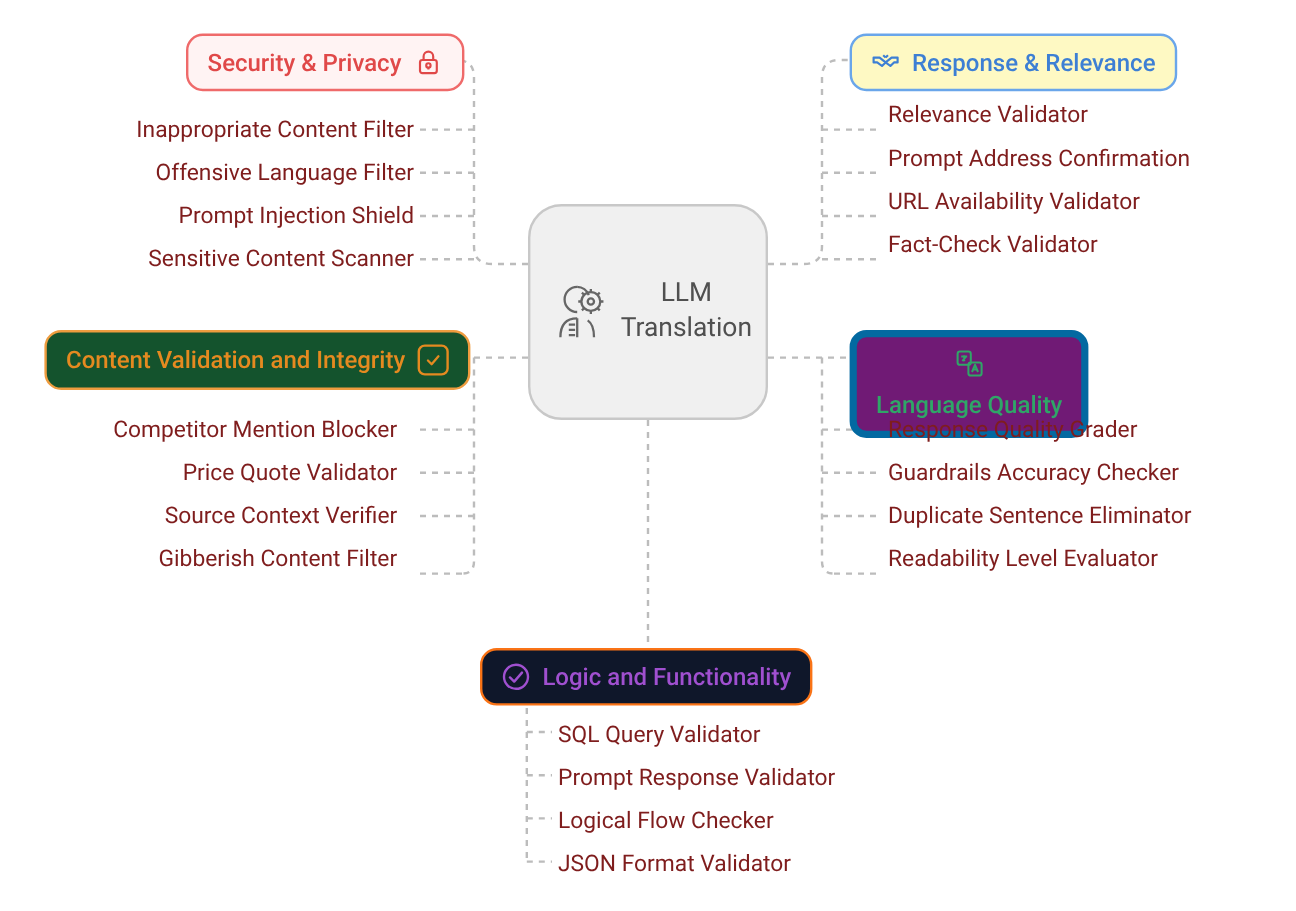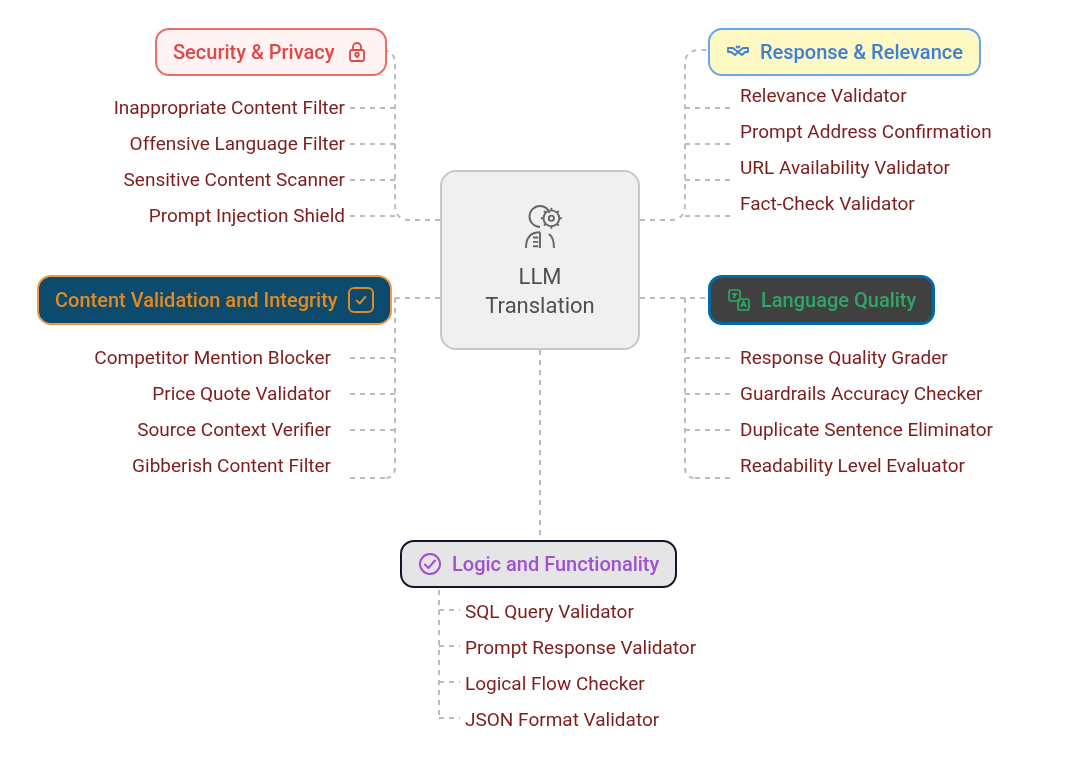--- a/index.html
+++ b/index.html
@@ -22,37 +22,37 @@
       font-weight: 500;
     }
     .center-node {
       position: absolute;
       left: 440px;
       top: 170px;
       width: 200px;
       height: 180px;
       background: #f0f0f0;
       border: 2px solid #c8c8c8;
-      border-radius: 16px;
+      border-radius: 28px;
       display: flex;
-      flex-direction: column;
+      flex-direction: row;
       align-items: center;
       justify-content: center;
       gap: 8px;
       color: #505050;
       font-size: 22px;
       text-align: center;
       line-height: 1.3;
     }
     .center-icon { width: 56px; height: 56px; color: #666; }
     .sec-node   { border: 2px solid #ef6a6a; background: #fff3f3; color: #e04848; }
-    .cont-node  { border: 2px solid #ee9c3f; background: #0c4a6e; color: #e58a20; }
+    .cont-node  { border: 2px solid #ee9c3f; background: #14532d; color: #e58a20; }
     .resp-node  { border: 2px solid #6aa6ea; background: #fef9c3; color: #3d7fd4; }
-    .lang-node  { border: 3px solid #0369a1; background: #404040; color: #2fa667; }
-    .logic-node { border: 2px solid #0f172a; background: #e5e5e5; color: #a050d0; }
+    .lang-node  { border: 6px solid #0369a1; background: #701a75; color: #2fa667; flex-direction: column; }
+    .logic-node { border: 2px solid #f97316; background: #0f172a; color: #a050d0; }
     .item-list {
       position: absolute;
       list-style: none;
       color: #7f1d1d;
       font-size: 19px;
       line-height: 1.9;
     }
     .item-list.right { text-align: right; }
     .small-icon { width: 24px; height: 24px; flex-shrink: 0; }
     .check-box {
@@ -131,22 +131,22 @@
       <rect x="5" y="10" width="14" height="11" rx="2"></rect>
       <path d="M 8 10 V 7 a 4 4 0 0 1 8 0 v 3"></path>
       <circle cx="12" cy="14.5" r="1.8"></circle>
       <path d="M 12 16 v 2"></path>
     </svg>
   </span>
 </div>
 <ul class="item-list right" style="left:30px; top:90px; width:315px;">
   <li>Inappropriate Content Filter</li>
   <li>Offensive Language Filter</li>
+  <li>Prompt Injection Shield</li>
   <li>Sensitive Content Scanner</li>
-  <li>Prompt Injection Shield</li>
 </ul>
 
 <div class="node cont-node" style="left:37px; top:275px;">
   <span>Content Validation and Integrity</span>
   <span class="check-box">
     <svg viewBox="0 0 16 16" width="14" height="14" fill="none" stroke="currentColor" stroke-width="2.2" stroke-linecap="round" stroke-linejoin="round">
       <path d="M 3 8.5 L 6.5 12 L 13 4.5"></path>
     </svg>
   </span>
 </div>

